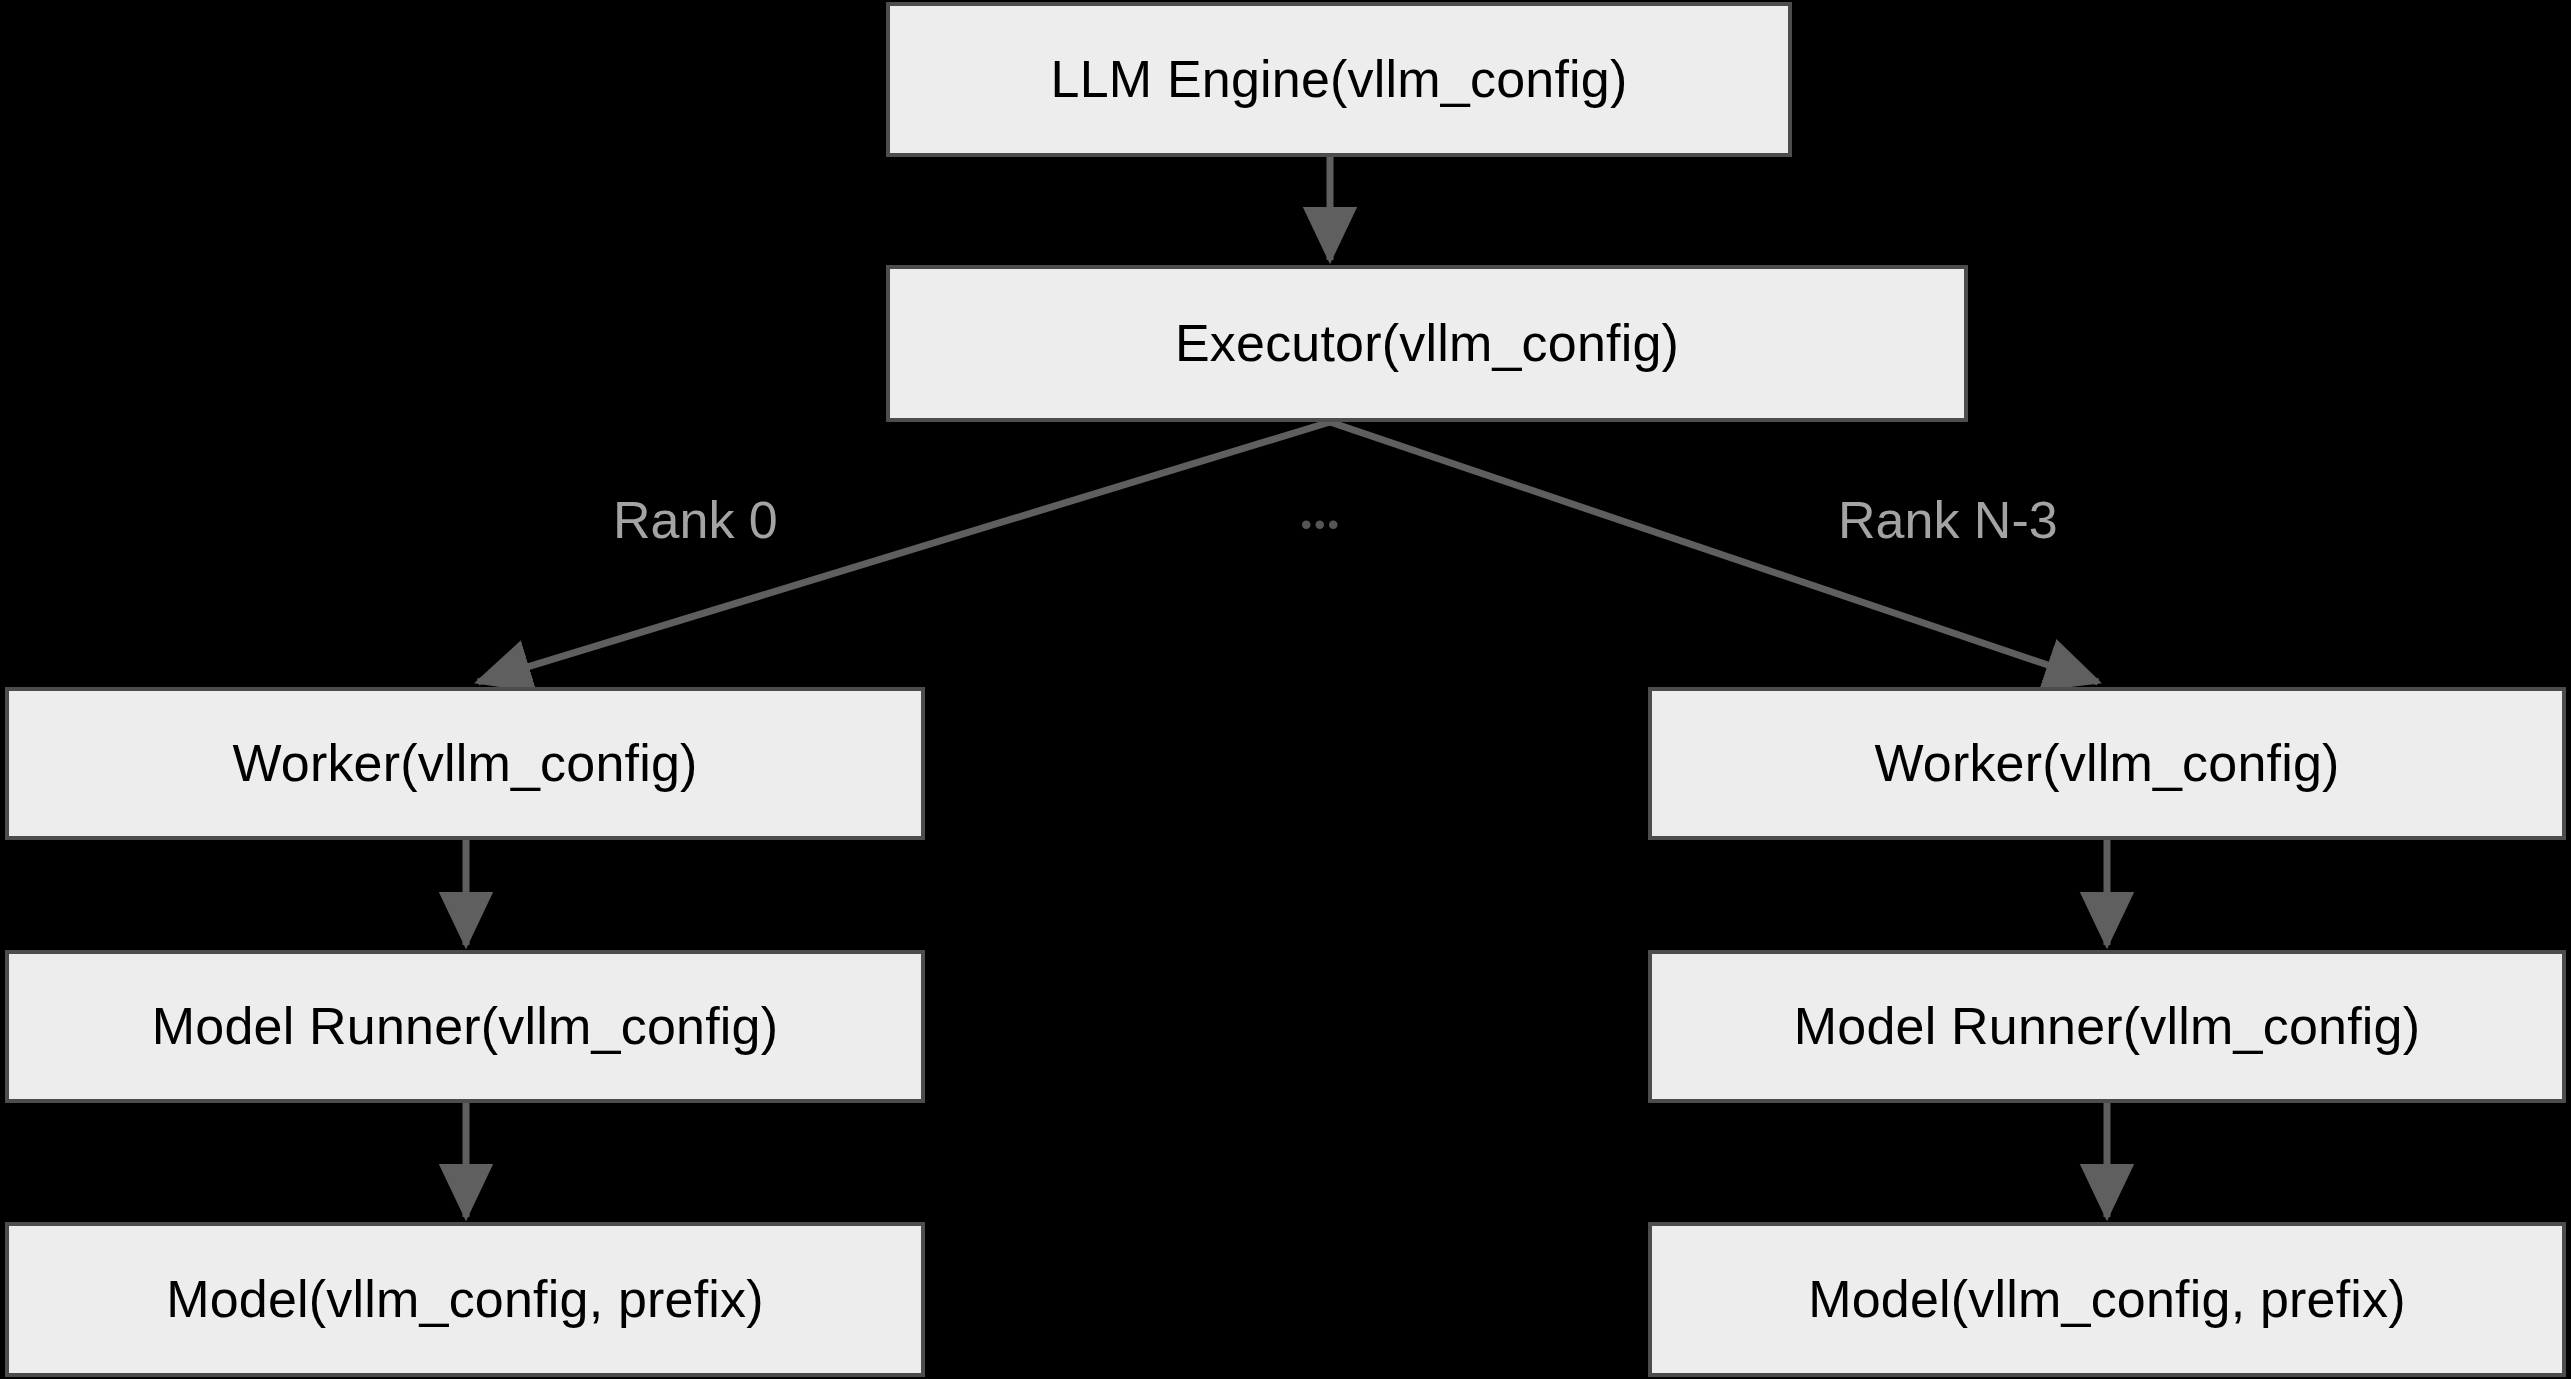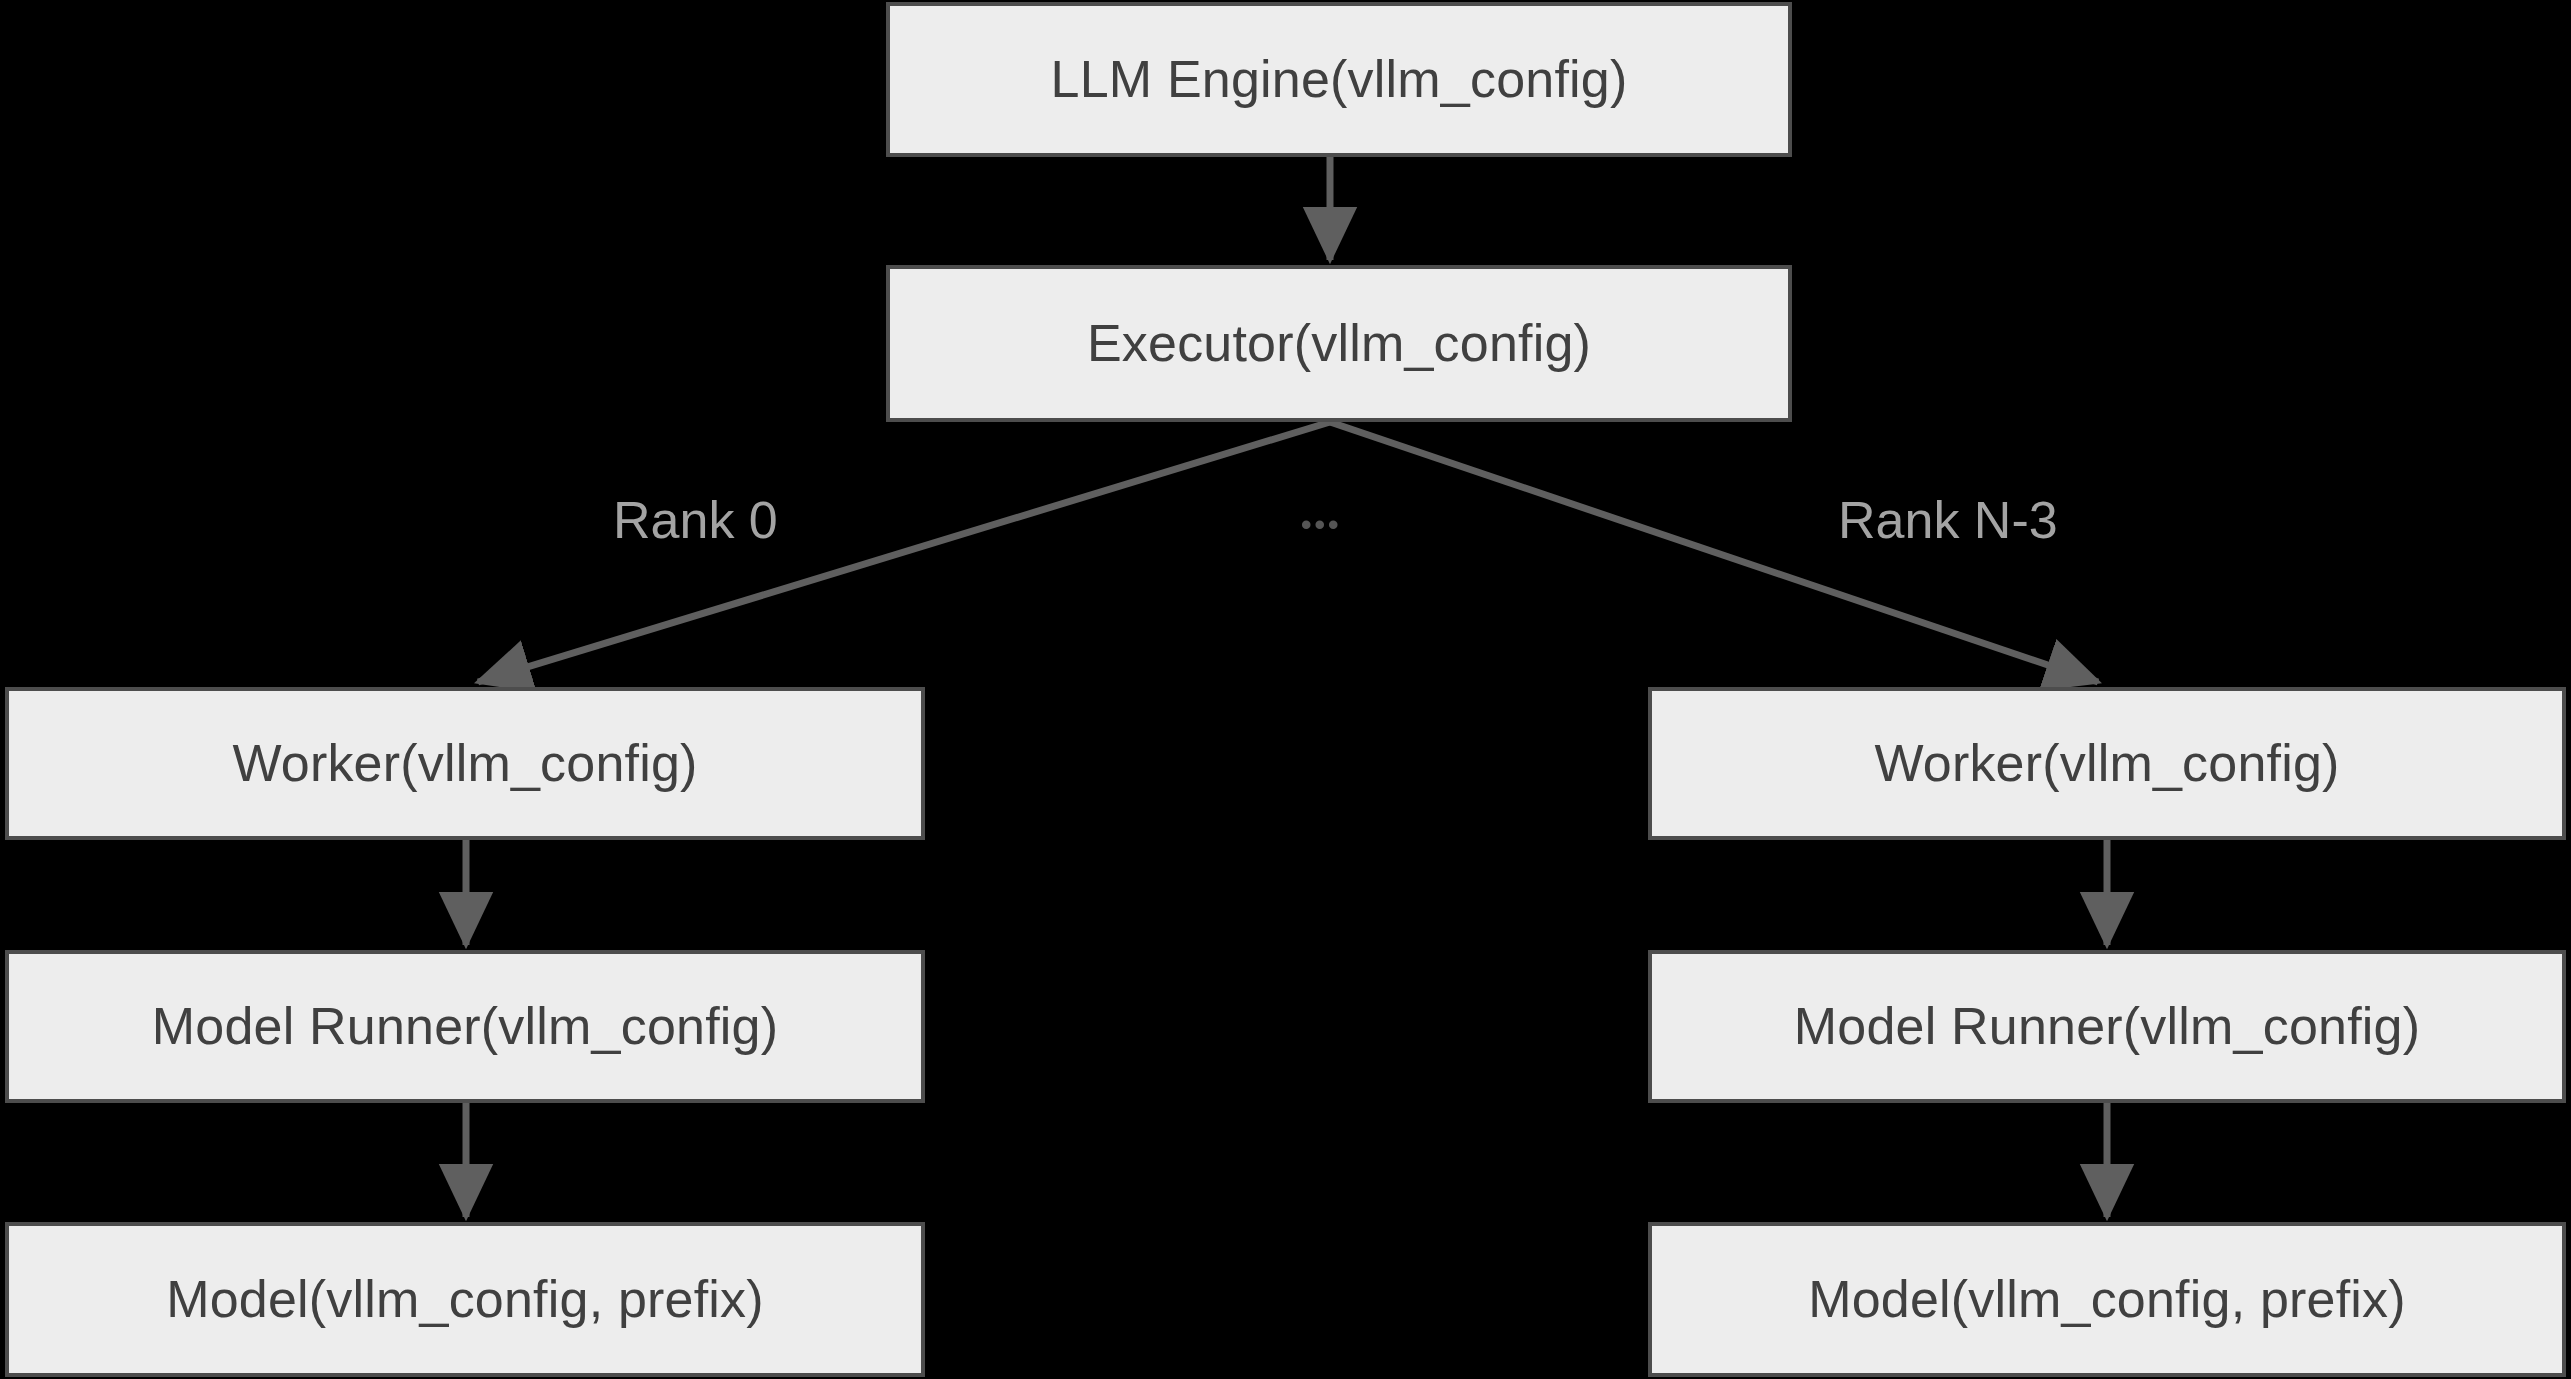--- a/index.html
+++ b/index.html
@@ -17,21 +17,21 @@
     font-family: "Liberation Sans", sans-serif;
   }
   .node {
     position: absolute;
     box-sizing: border-box;
     background: #ededed;
     border: 4px solid #4d4d4d;
     display: flex;
     align-items: center;
     justify-content: center;
-    color: #404040;
+    color: #000000;
     font-size: 52px;
     font-weight: 400;
     letter-spacing: 0.2px;
     line-height: 1.1;
     text-align: center;
     white-space: nowrap;
   }
   .edge-label {
     position: absolute;
     color: #a3a3a3;
@@ -79,21 +79,21 @@
 
     <line x1="466" y1="1103" x2="466" y2="1217" stroke="#5f5f5f" stroke-width="7" marker-end="url(#arrowhead)"></line>
 
     <line x1="2107" y1="840" x2="2107" y2="945" stroke="#5f5f5f" stroke-width="7" marker-end="url(#arrowhead)"></line>
 
     <line x1="2107" y1="1103" x2="2107" y2="1217" stroke="#5f5f5f" stroke-width="7" marker-end="url(#arrowhead)"></line>
   </svg>
 
   <div class="node" id="node-llm-engine" style="left:886px; top:2px; width:906px; height:155px;">LLM Engine(vllm_config)</div>
 
-  <div class="node" id="node-executor" style="left:886px; top:265px; width:906px; height:157px;">Executor(vllm_config)</div>
+  <div class="node" id="node-executor" style="left:886px; top:265px; width:1082px; height:157px;">Executor(vllm_config)</div>
 
   <div class="node" id="node-worker-rank0" style="left:5px; top:687px; width:920px; height:153px;">Worker(vllm_config)</div>
 
   <div class="node" id="node-model-runner-rank0" style="left:5px; top:950px; width:920px; height:153px;">Model Runner(vllm_config)</div>
 
   <div class="node" id="node-model-rank0" style="left:5px; top:1222px; width:920px; height:155px;">Model(vllm_config, prefix)</div>
 
   <div class="node" id="node-worker-rankn" style="left:1648px; top:687px; width:918px; height:153px;">Worker(vllm_config)</div>
 
   <div class="node" id="node-model-runner-rankn" style="left:1648px; top:950px; width:918px; height:153px;">Model Runner(vllm_config)</div>

